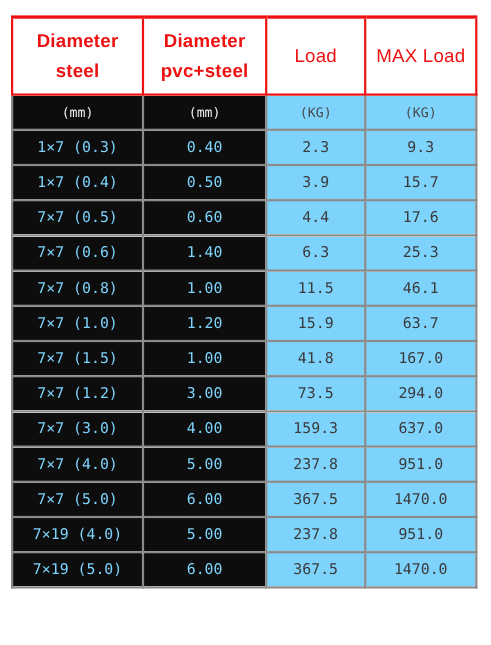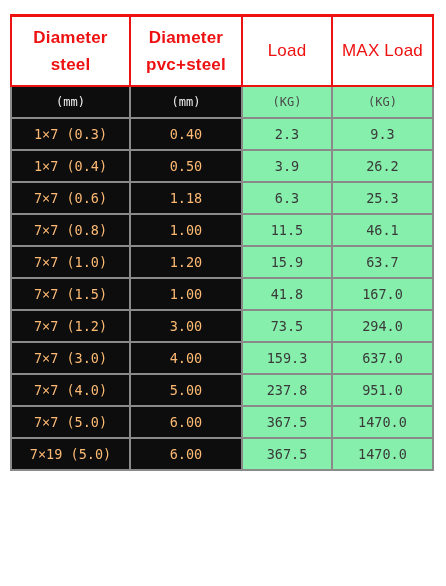--- a/index.html
+++ b/index.html
@@ -54,24 +54,24 @@
     text-align: center;
     vertical-align: middle;
     font-family: "DejaVu Sans Mono", monospace;
     font-size: 13.5px;
     border: 2px solid #8a8a8a;
     white-space: nowrap;
     overflow: hidden;
   }
   td.dark {
     background: #0d0d0d;
-    color: #fdba74;
+    color: #7dd3fc;
   }
   td.light {
-    background: #86efac;
+    background: #7dd3fc;
     color: #3a3a3a;
   }
   tr.units-row td {
     font-size: 12px;
   }
   tr.units-row td.dark { color: #ededed; }
   tr.units-row td.light { color: #4a4a4a; }
 </style>
 </head>
 <body>
@@ -113,25 +113,31 @@
       <tr>
         <td class="dark">1×7 (0.3)</td>
         <td class="dark">0.40</td>
         <td class="light">2.3</td>
         <td class="light">9.3</td>
       </tr>
       <tr>
         <td class="dark">1×7 (0.4)</td>
         <td class="dark">0.50</td>
         <td class="light">3.9</td>
-        <td class="light">26.2</td>
+        <td class="light">15.7</td>
+      </tr>
+      <tr>
+        <td class="dark">7×7 (0.5)</td>
+        <td class="dark">0.60</td>
+        <td class="light">4.4</td>
+        <td class="light">17.6</td>
       </tr>
       <tr>
         <td class="dark">7×7 (0.6)</td>
-        <td class="dark">1.18</td>
+        <td class="dark">1.40</td>
         <td class="light">6.3</td>
         <td class="light">25.3</td>
       </tr>
       <tr>
         <td class="dark">7×7 (0.8)</td>
         <td class="dark">1.00</td>
         <td class="light">11.5</td>
         <td class="light">46.1</td>
       </tr>
       <tr>
@@ -164,20 +170,26 @@
         <td class="light">237.8</td>
         <td class="light">951.0</td>
       </tr>
       <tr>
         <td class="dark">7×7 (5.0)</td>
         <td class="dark">6.00</td>
         <td class="light">367.5</td>
         <td class="light">1470.0</td>
       </tr>
       <tr>
+        <td class="dark">7×19 (4.0)</td>
+        <td class="dark">5.00</td>
+        <td class="light">237.8</td>
+        <td class="light">951.0</td>
+      </tr>
+      <tr>
         <td class="dark">7×19 (5.0)</td>
         <td class="dark">6.00</td>
         <td class="light">367.5</td>
         <td class="light">1470.0</td>
       </tr>
 
     </tbody>
   </table>
 </div>
 

